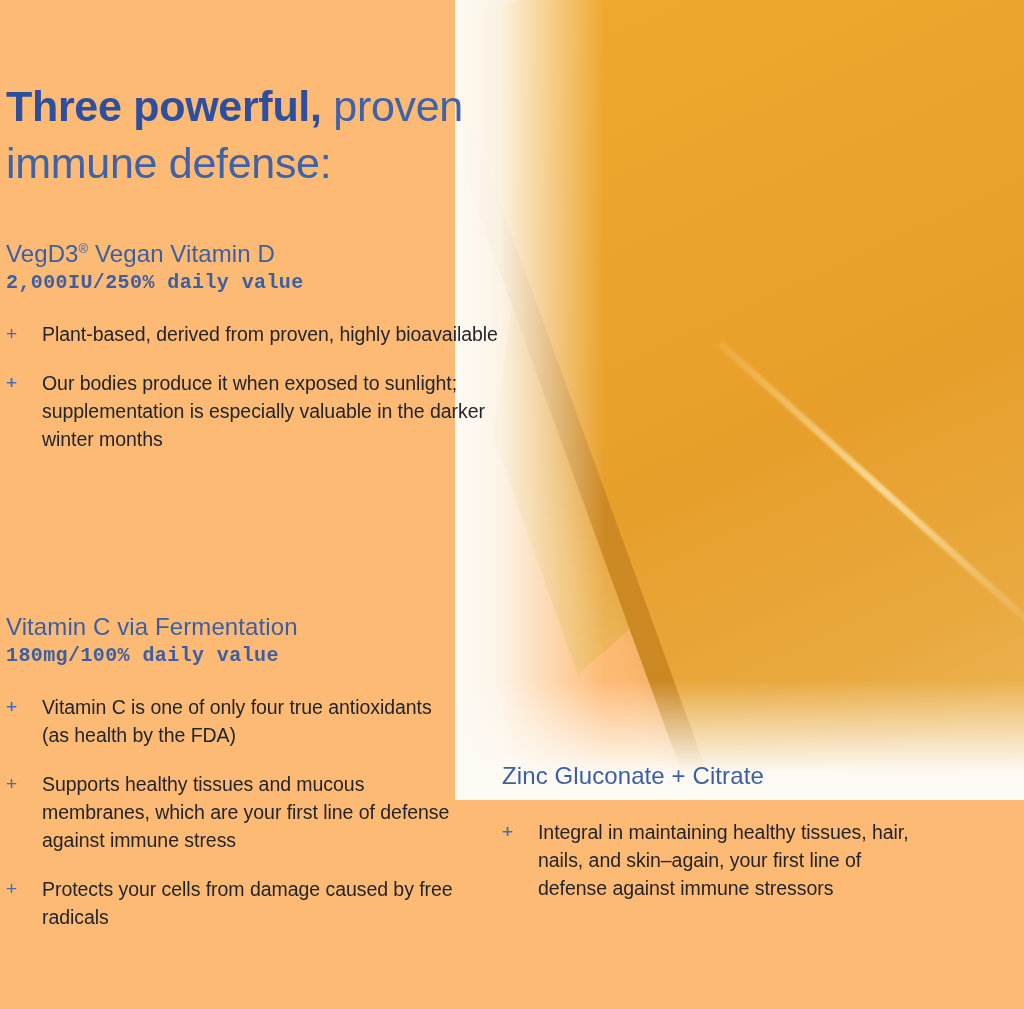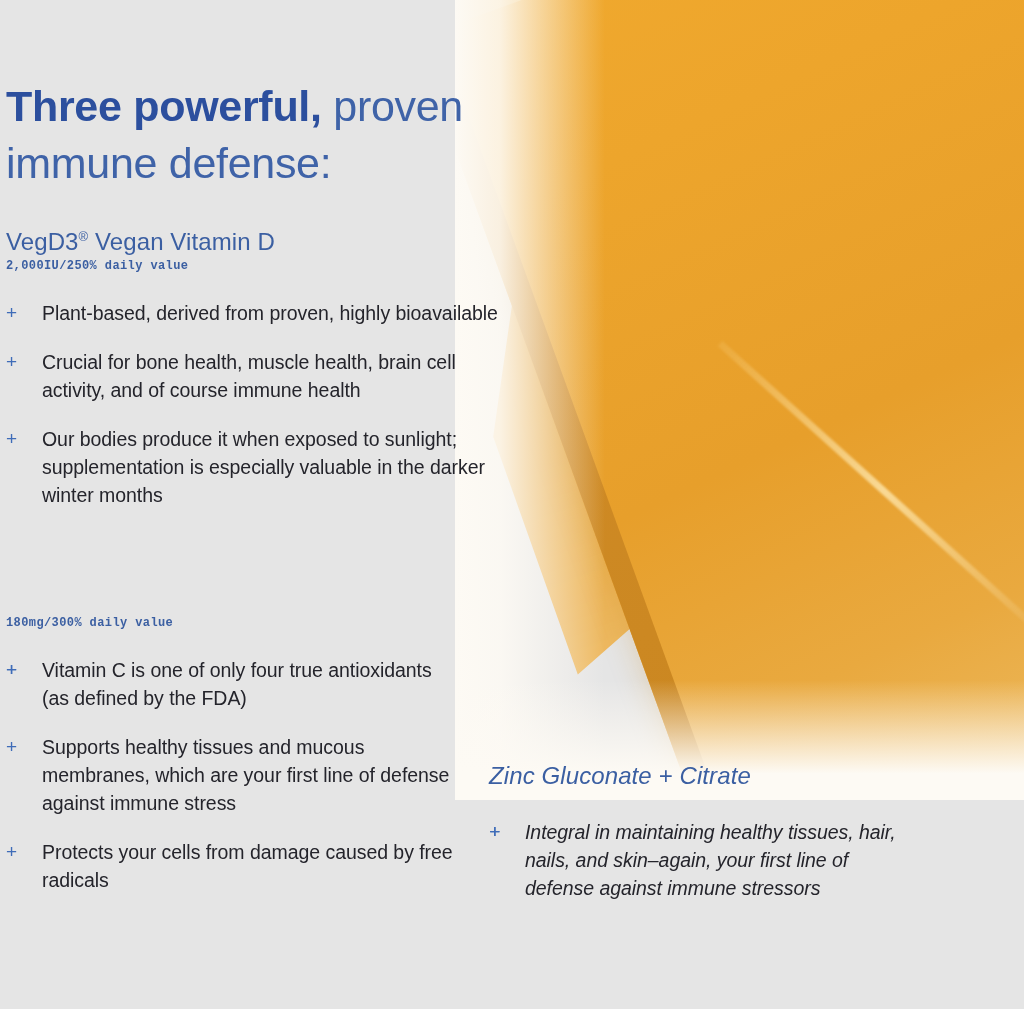--- a/index.html
+++ b/index.html
@@ -14,21 +14,21 @@
   body {
     background: #fdfaf4;
     font-family: "Liberation Sans", sans-serif;
     position: relative;
   }
 
   #page {
     position: relative;
     width: 1024px;
     height: 1009px;
-    background: #e5e5e5;
+    background: #fdba74;
     overflow: hidden;
   }
 
   
   .photo-wrap {
     position: absolute;
     top: 0;
     left: 455px;
     width: 569px;
     height: 800px;
@@ -125,42 +125,42 @@
     color: #3f63a8;
     letter-spacing: -0.3px;
     font-weight: 400;
   }
   .headline .hl-bold {
     font-weight: 700;
     color: #2c4f9e;
   }
 
   .section { position: absolute; }
-  .sec-veg  { left: 6px;   top: 228px; width: 500px; }
+  .sec-veg  { left: 6px;   top: 240px; width: 500px; }
   .sec-vitc { left: 6px;   top: 613px; width: 450px; }
-  .sec-zinc { left: 489px; top: 762px; width: 430px; font-style: italic; }
+  .sec-zinc { left: 502px; top: 762px; width: 430px; }
 
   .sec-title {
     font-size: 24px;
     line-height: 1.16;
     color: #3b5fa2;
     font-weight: 400;
     letter-spacing: 0.1px;
     white-space: nowrap;
   }
   .sec-title sup {
     font-size: 13px;
     vertical-align: super;
     line-height: 0;
   }
 
   .sec-dose {
     margin-top: 3px;
     font-family: "Liberation Mono", "DejaVu Sans Mono", monospace;
-    font-size: 12px;
+    font-size: 20px;
     letter-spacing: 0.4px;
     color: #3b5fa2;
     font-weight: 700;
   }
 
   .bullets {
     margin-top: 22px;
     list-style: none;
   }
   .bullet {
@@ -216,30 +216,31 @@
     <h1 class="headline">
       <span class="hl-bold">Three powerful,</span><span> proven</span><br>
       <span>immune defense:</span>
     </h1>
 
     <section class="section sec-veg">
       <h2 class="sec-title"><span>VegD3</span><sup>®</sup><span> Vegan Vitamin D</span></h2>
       <div class="sec-dose">2,000IU/250% daily value</div>
       <ul class="bullets">
         <li class="bullet"><span class="plus">+</span><span>Plant-based, derived from proven, highly bioavailable</span></li>
-        <li class="bullet"><span class="plus">+</span><span>Crucial for bone health, muscle health, brain cell activity, and of course immune health</span></li>
+        <li class="bullet"><span class="plus">+</span></li>
         <li class="bullet"><span class="plus">+</span><span>Our bodies produce it when exposed to sunlight; supplementation is especially valuable in the darker winter months</span></li>
       </ul>
     </section>
 
     <section class="section sec-vitc">
-      <div class="sec-dose">180mg/300% daily value</div>
+      <h2 class="sec-title"><span>Vitamin C via Fermentation</span></h2>
+      <div class="sec-dose">180mg/100% daily value</div>
       <ul class="bullets">
         <li class="bullet"><span class="plus">+</span></li>
-        <li class="bullet"><span class="plus">+</span><span>Vitamin C is one of only four true antioxidants (as defined by the FDA)</span></li>
+        <li class="bullet"><span class="plus">+</span><span>Vitamin C is one of only four true antioxidants (as health by the FDA)</span></li>
         <li class="bullet"><span class="plus">+</span><span>Supports healthy tissues and mucous membranes, which are your first line of defense against immune stress</span></li>
         <li class="bullet"><span class="plus">+</span><span>Protects your cells from damage caused by free radicals</span></li>
       </ul>
     </section>
 
     <section class="section sec-zinc">
       <h2 class="sec-title"><span>Zinc Gluconate + Citrate</span></h2>
       <ul class="bullets">
         <li class="bullet"><span class="plus">+</span></li>
         <li class="bullet"><span class="plus">+</span><span>Integral in maintaining healthy tissues, hair, nails, and skin–again, your first line of defense against immune stressors</span></li>

